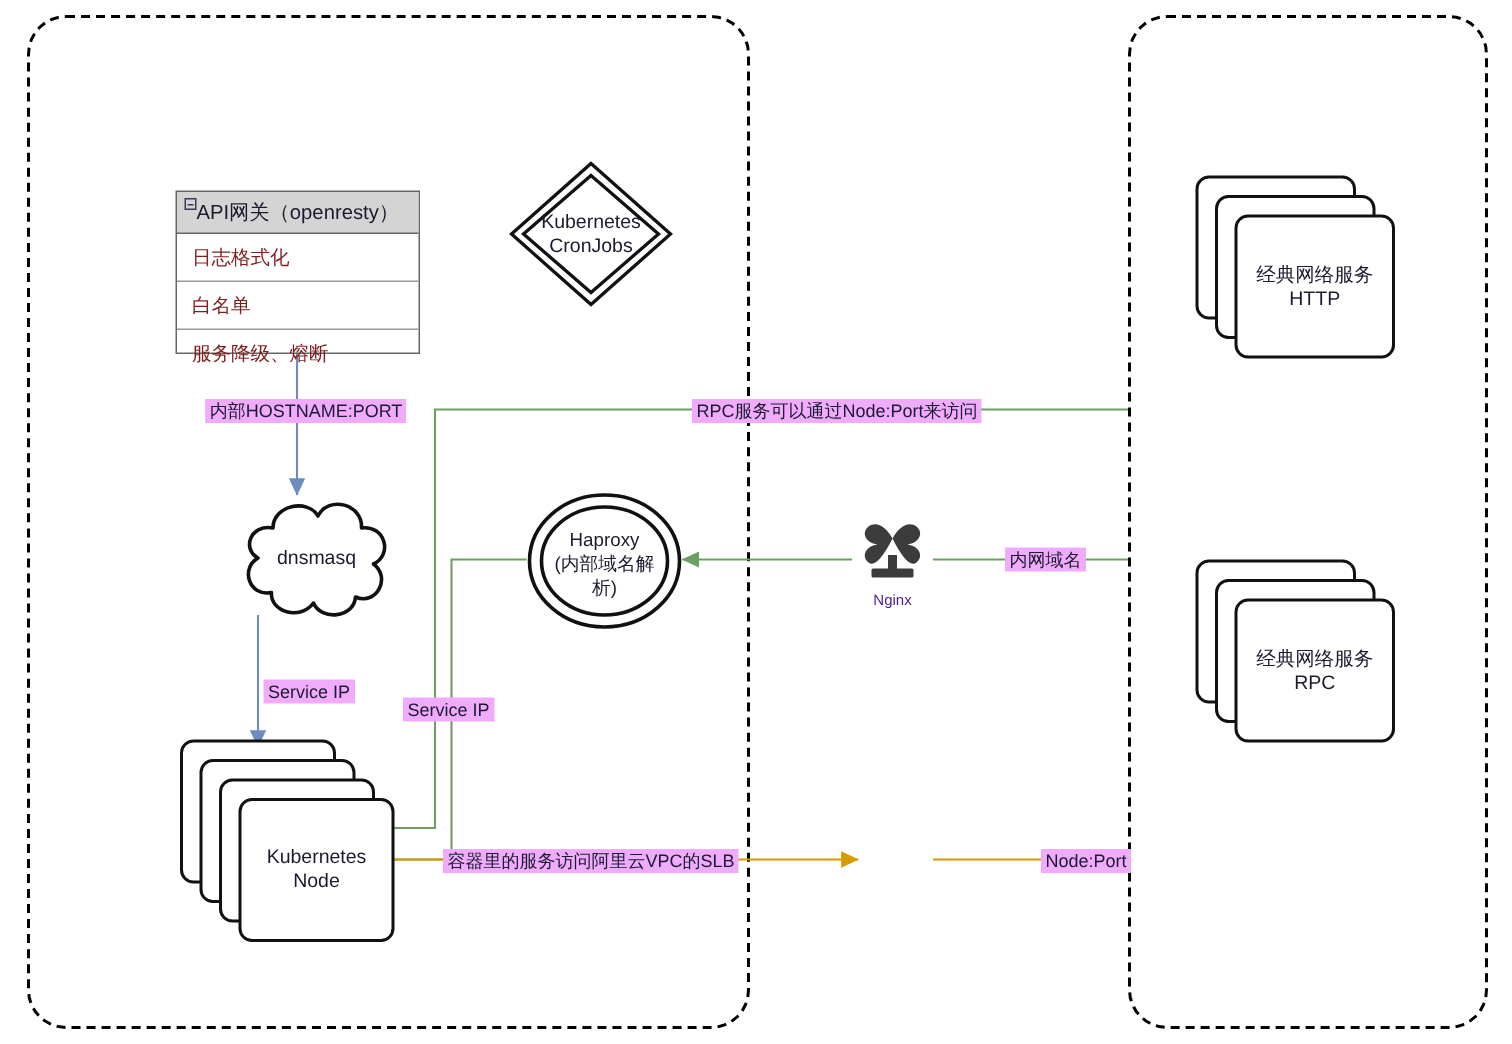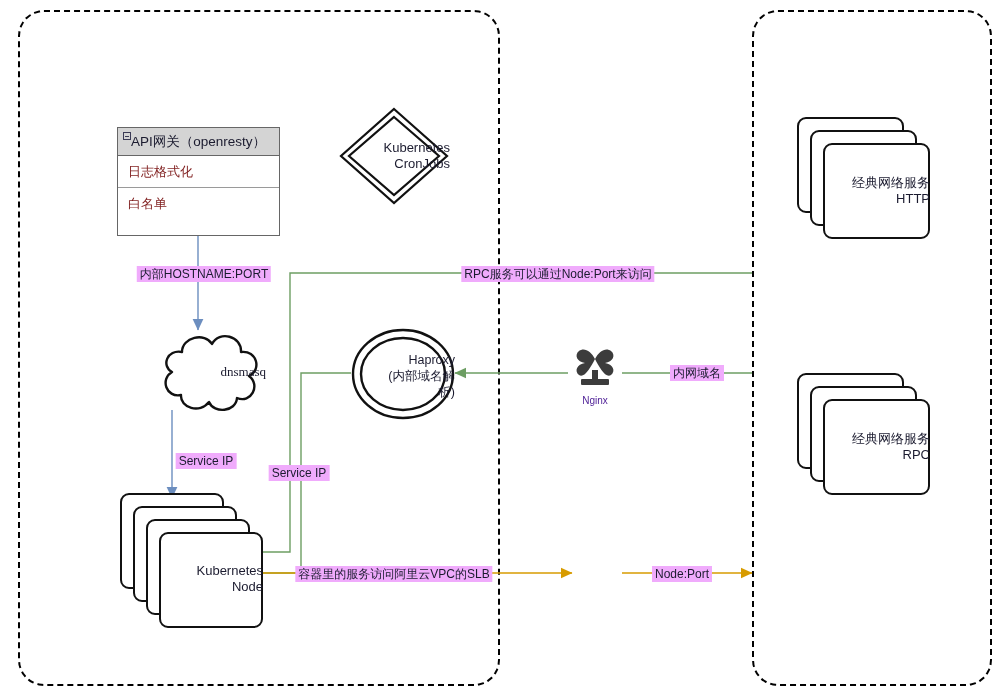--- a/index.html
+++ b/index.html
@@ -23,21 +23,21 @@
     position:absolute;
     border:2px dashed #000000;
     border-radius:26px;
     box-sizing:border-box;
   }
 
   
   .ntext{
     position:absolute;
     left:0;right:0;
-    text-align:right;
+    text-align:center;
     color:#1b1b2f;
     font-size:13px;
     line-height:16px;
     white-space:pre-line;
     pointer-events:none;
   }
 
   
   .listbox{
     position:absolute;
@@ -152,20 +152,21 @@
     <path d="M622,573 L752,573" fill="none" stroke="#d79b00" stroke-width="1.4" marker-end="url(#arrO)"></path>
   </svg>
 
   <div class="listbox" style="left:117px;top:127px;width:163px;height:109px;">
     <div class="lb-head">
       <span class="collapse-ico"></span>
       <span>API网关（openresty）</span>
     </div>
     <div class="lb-row">日志格式化</div>
     <div class="lb-row">白名单</div>
+    <div class="lb-row">服务降级、熔断</div>
   </div>
 
   <div class="abs" style="left:338px;top:106px;width:112px;height:100px;">
     <svg width="112" height="100" style="position:absolute;left:0;top:0;overflow:visible;">
       <polygon points="56,3 109,50 56,97 3,50" fill="#ffffff" stroke="#111111" stroke-width="2.2"></polygon>
       <polygon points="56,11 101,50 56,89 11,50" fill="#ffffff" stroke="#111111" stroke-width="2.2"></polygon>
     </svg>
     <div class="ntext" style="top:34px;">Kubernetes
 CronJobs</div>
   </div>
@@ -180,21 +181,21 @@
 析)</div>
   </div>
 
   <div class="abs" style="left:156px;top:328px;width:110px;height:84px;">
     <svg width="110" height="84" style="position:absolute;left:0;top:0;overflow:visible;">
       <path d="M26,24 C26,9 49,4 56,16 C63,2 86,8 85,24
                C101,22 106,42 93,48 C105,57 95,76 81,70
                C80,84 58,86 53,74 C44,86 24,80 25,67
                C10,70 4,51 16,44 C5,38 11,21 26,24 Z" fill="#ffffff" stroke="#111111" stroke-width="2.4" stroke-linejoin="round"></path>
     </svg>
-    <div class="ntext" style="top:36px;font-family:Liberation Serif, serif;">dnsmasq</div>
+    <div class="ntext" style="top:36px;">dnsmasq</div>
   </div>
 
   <div class="stack" style="left:120px;top:493px;width:145px;height:135px;">
     <div class="sheet" style="left:0;top:0;width:104px;height:96px;"></div>
     <div class="sheet" style="left:13px;top:13px;width:104px;height:96px;"></div>
     <div class="sheet" style="left:26px;top:26px;width:104px;height:96px;"></div>
     <div class="sheet" style="left:39px;top:39px;width:104px;height:96px;"></div>
     <div class="ntext" style="top:70px;left:39px;width:104px;right:auto;">Kubernetes
 Node</div>
   </div>
@@ -233,15 +234,15 @@
   <div class="elabel" style="left:558px;top:274px;">RPC服务可以通过Node:Port来访问</div>
 
   <div class="elabel" style="left:206px;top:461px;">Service IP</div>
 
   <div class="elabel" style="left:299px;top:473px;">Service IP</div>
 
   <div class="elabel" style="left:697px;top:373px;">内网域名</div>
 
   <div class="elabel" style="left:394px;top:574px;">容器里的服务访问阿里云VPC的SLB</div>
 
-  <div class="elabel" style="left:682px;top:574px;text-align:center;">Node:Port</div>
+  <div class="elabel" style="left:724px;top:574px;text-align:center;">Node:Port</div>
 
 </div>
 
 </body></html>

